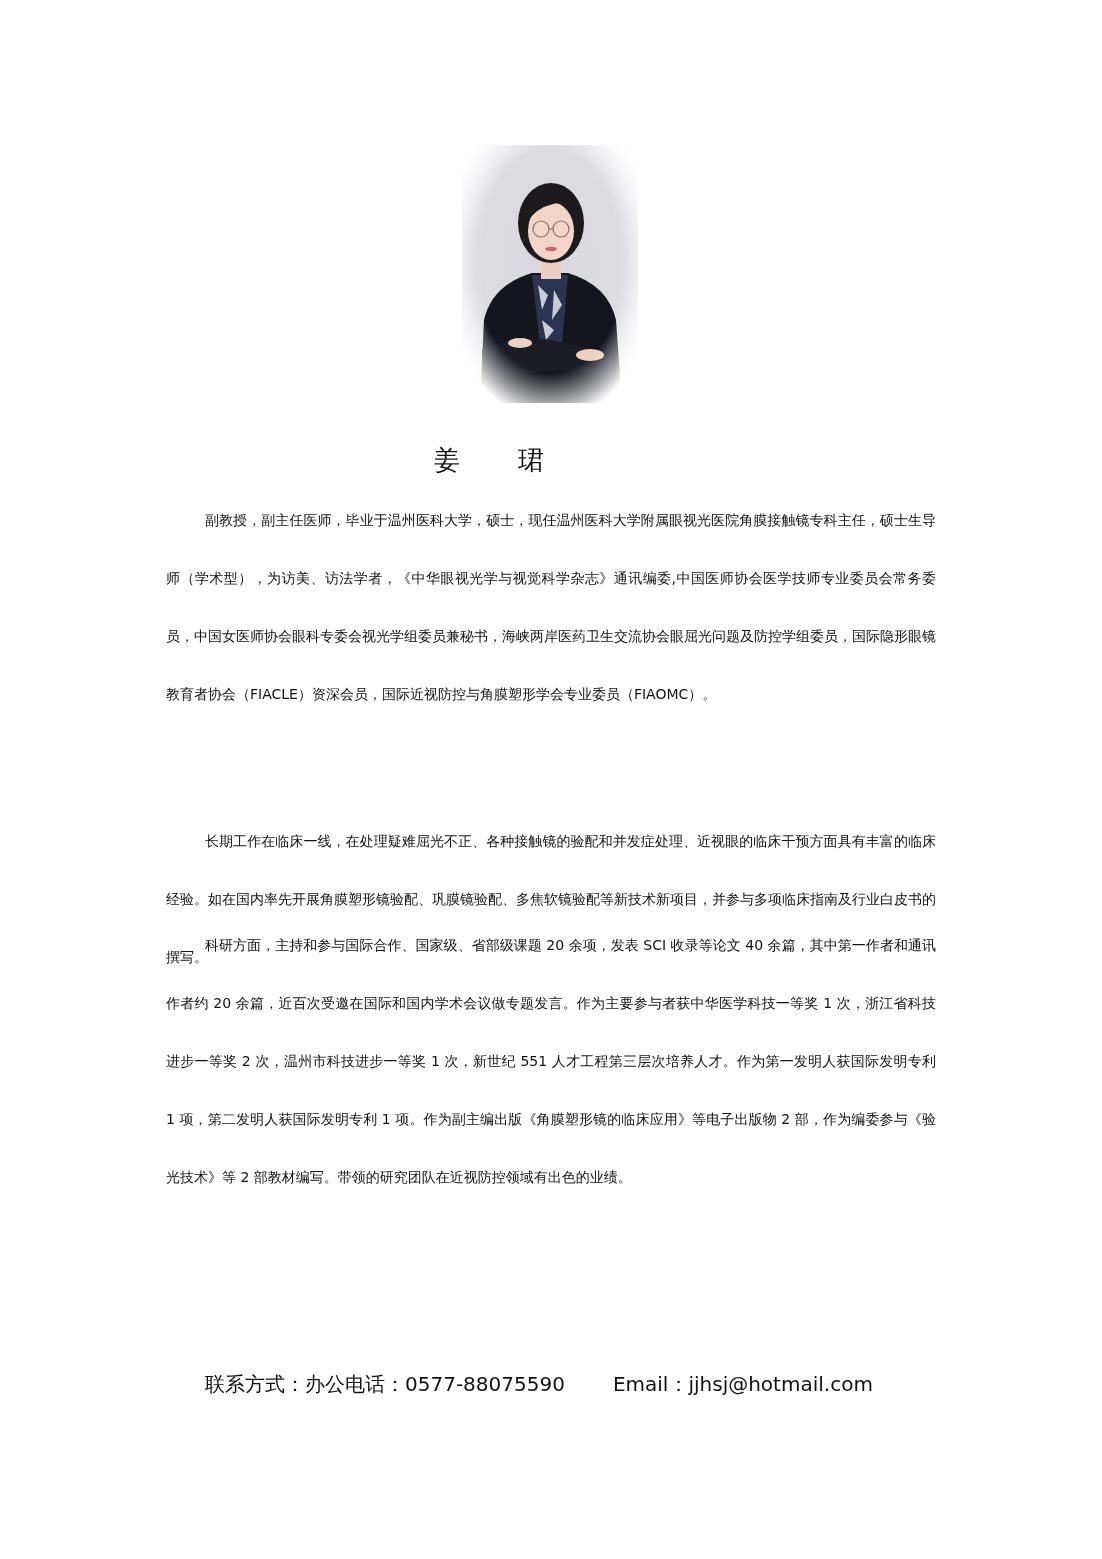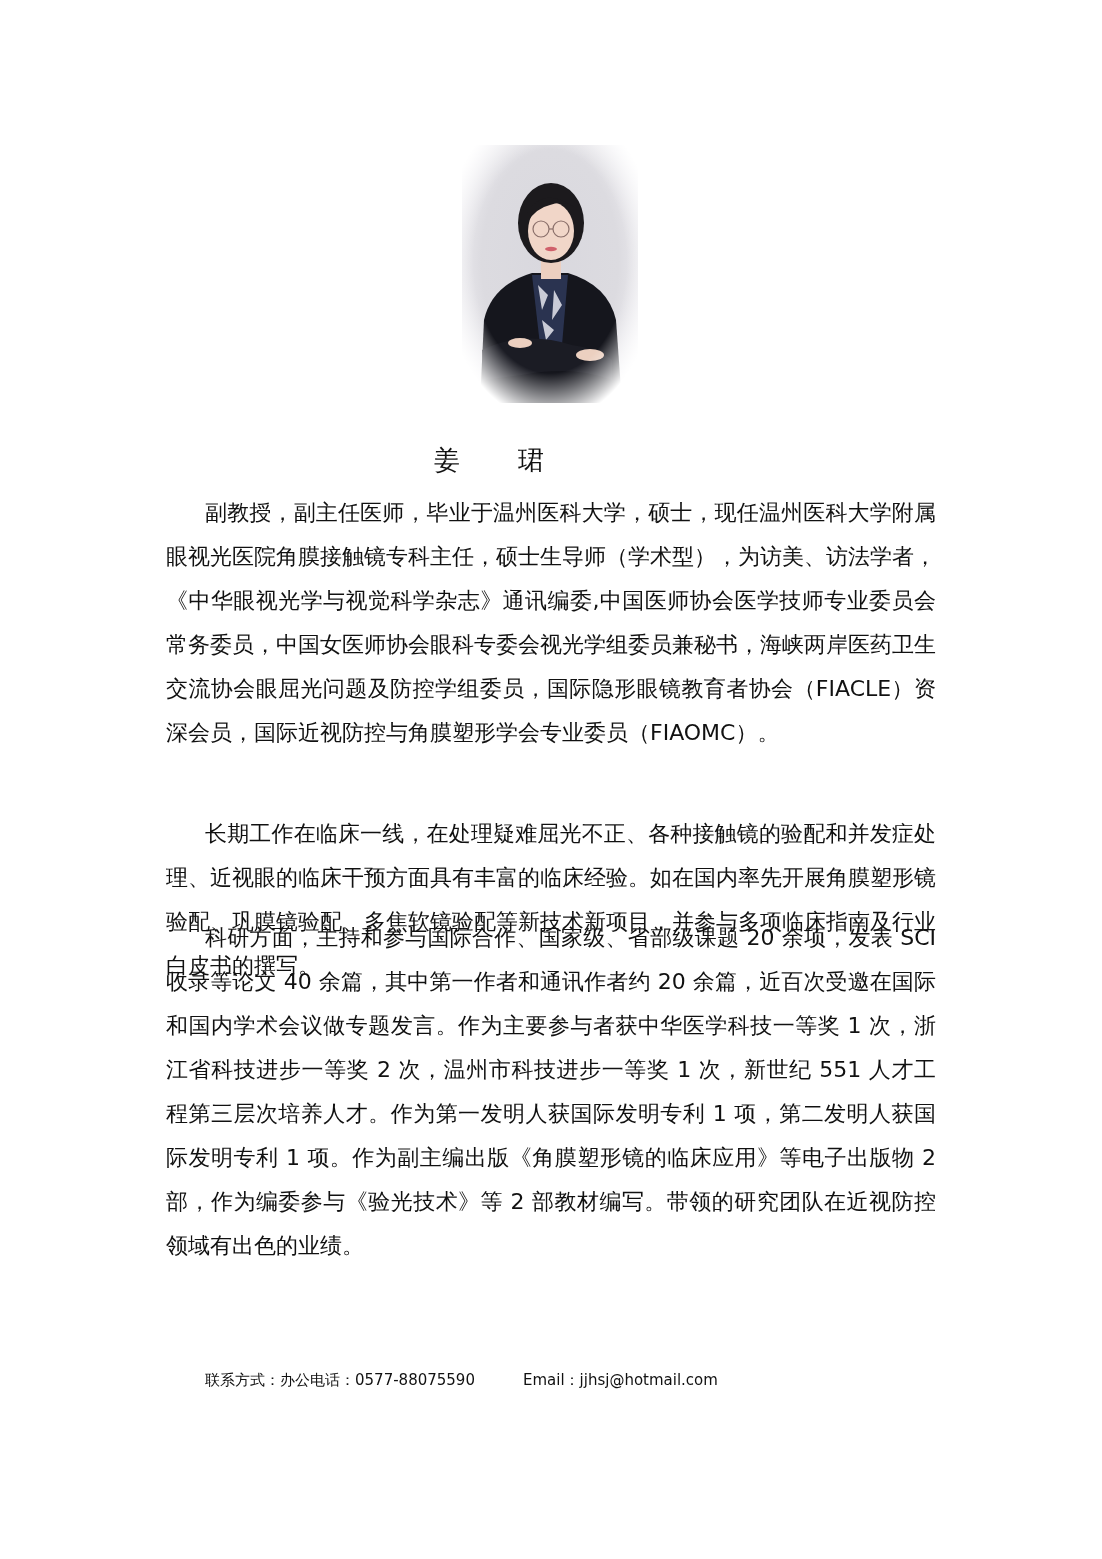--- a/index.html
+++ b/index.html
@@ -13,29 +13,29 @@
     background: radial-gradient(ellipse at 50% 45%, #d9d8de 0%, #dcdbe0 55%, #eeedf1 80%, #ffffff 100%);
     overflow: hidden;
   }
   .photo-wrap svg { display: block; }
   .name {
     position: absolute; top: 443px; left: 0; width: 982px; text-align: center;
     font-size: 26px; letter-spacing: 16px; padding-left: 12px; box-sizing: border-box;
   }
   .para {
     position: absolute; left: 166px; width: 770px;
-    font-size: 22px; line-height: 44px; text-align: justify;
+    font-size: 14px; line-height: 58px; text-align: justify;
     margin: 0;
   }
   .indent { text-indent: 39px; }
   .p1 { top: 491px; }
   .p2 { top: 812px; }
   .p3 { top: 916px; }
   .contact {
-    position: absolute; left: 205px; top: 1371px; font-size: 15px; white-space: nowrap;
+    position: absolute; left: 205px; top: 1371px; font-size: 20px; white-space: nowrap;
   }
   .contact .gap { display: inline-block; width: 48px; }
 </style>
 </head>
 <body>
 
 <div class="photo-wrap">
   <svg width="176" height="258" viewBox="0 0 176 258">
     <defs>
       <radialGradient id="fade" cx="50%" cy="45%" r="62%">

